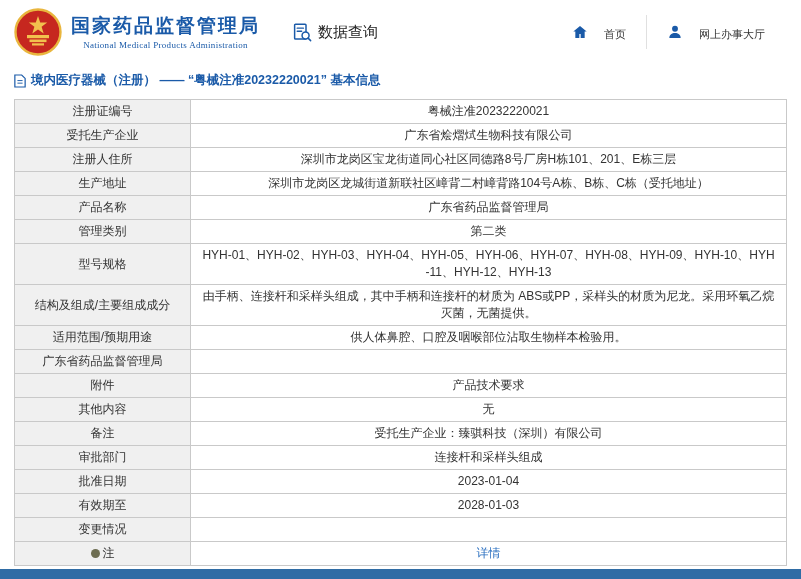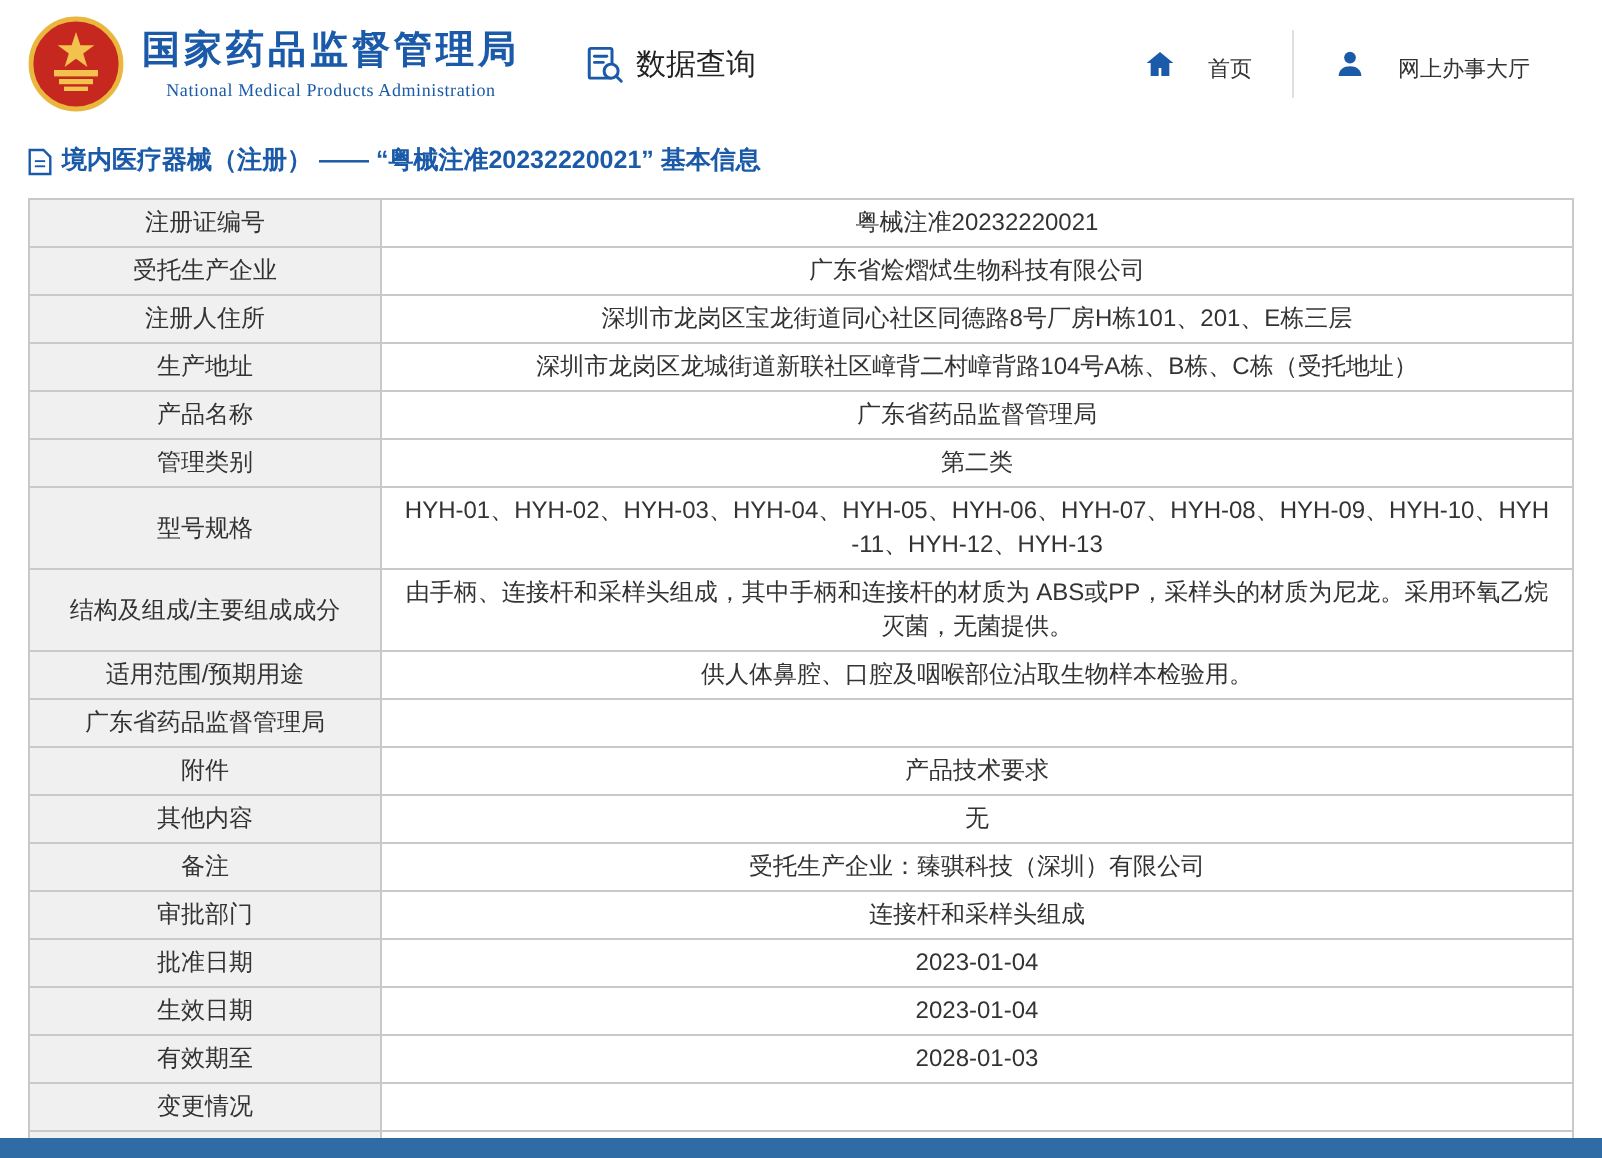--- a/index.html
+++ b/index.html
@@ -167,24 +167,20 @@
         </tr>
         <tr>
           <td class="label-cell">审批部门</td>
           <td class="value-cell">连接杆和采样头组成</td>
         </tr>
         <tr>
           <td class="label-cell">批准日期</td>
           <td class="value-cell">2023-01-04</td>
         </tr>
         <tr>
-          <td class="label-cell">生效日期</td>
-          <td class="value-cell">2023-01-04</td>
-        </tr>
-        <tr>
           <td class="label-cell">有效期至</td>
           <td class="value-cell">2028-01-03</td>
         </tr>
         <tr>
           <td class="label-cell">变更情况</td>
           <td class="value-cell"></td>
         </tr>
         <tr>
           <td class="label-cell"><span class="note-icon"></span>注</td>
           <td class="value-cell"><a href="#">详情</a></td>

